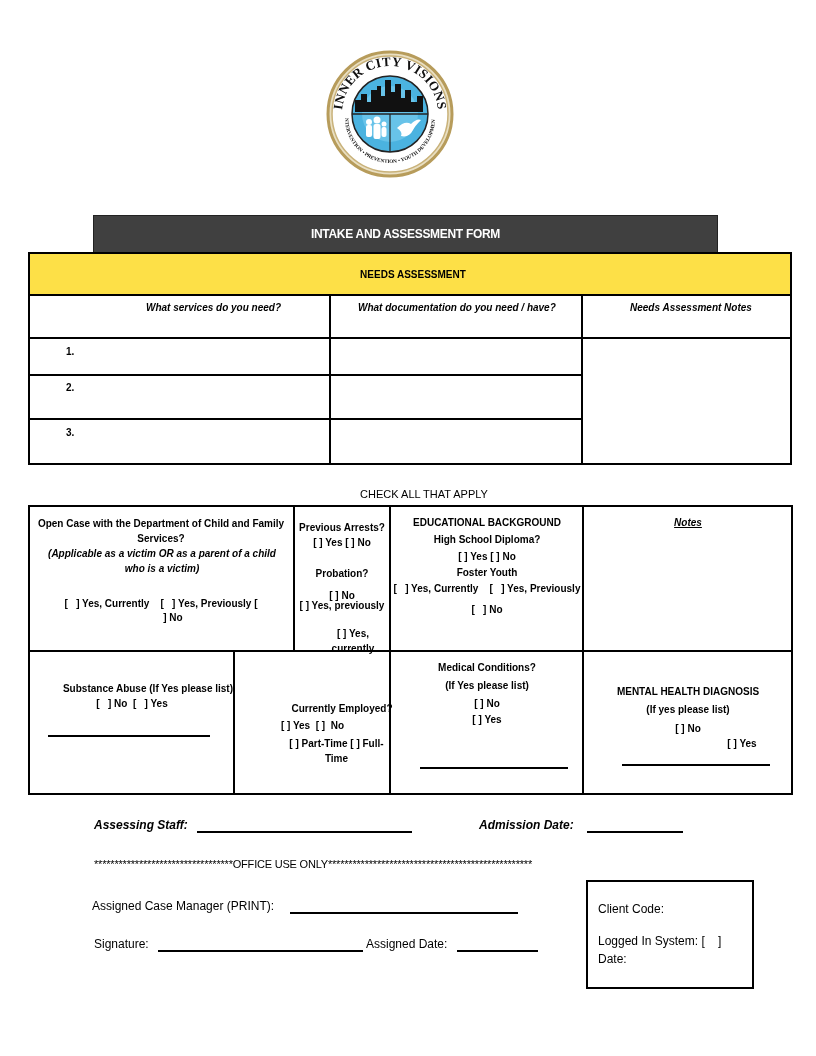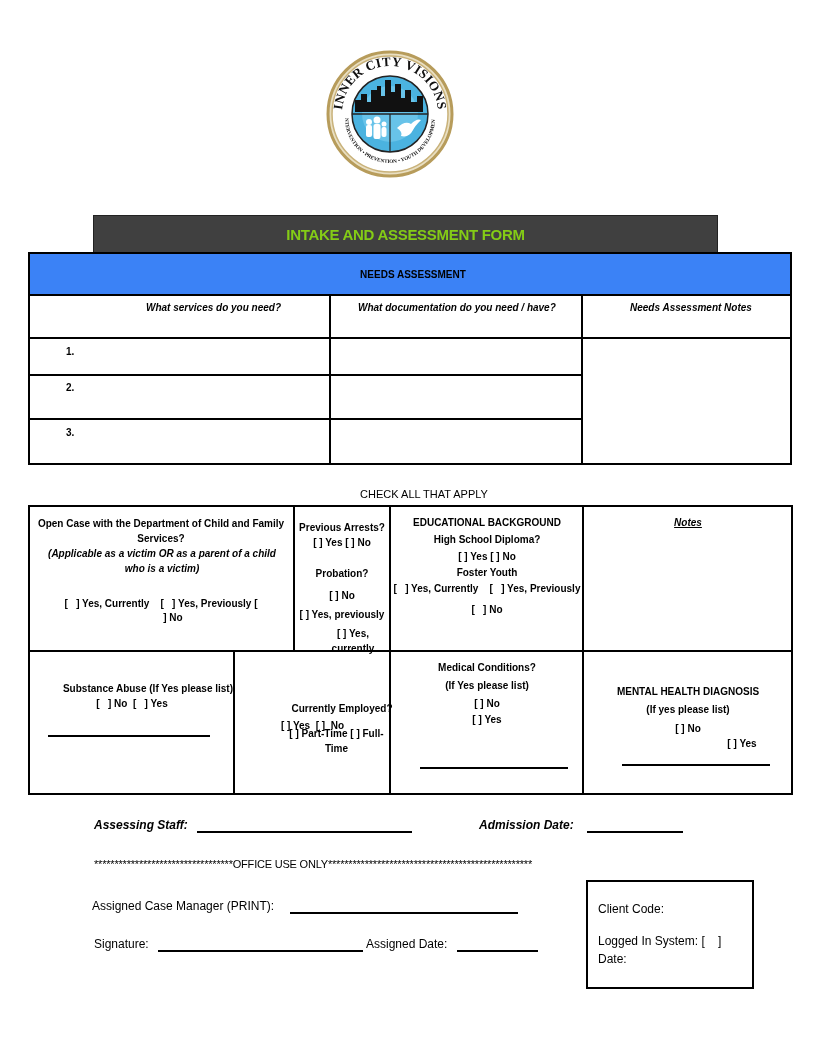--- a/index.html
+++ b/index.html
@@ -4,24 +4,24 @@
 <style>
   * { box-sizing: border-box; margin: 0; padding: 0; }
   html, body { width: 816px; height: 1056px; background: #ffffff; }
   body { position: relative; font-family: "Liberation Sans", sans-serif; color: #000; overflow: hidden; }
   .abs { position: absolute; }
 
   
   .logo { left: 325px; top: 50px; width: 130px; height: 128px; }
 
   
-  .title-bar { left: 93px; top: 215px; width: 625px; height: 38px; background: #404040; border: 1px solid #222; color: #84cc16; font-weight: bold; font-size: 15px; display: flex; align-items: center; justify-content: center; letter-spacing: -0.3px; }
+  .title-bar { left: 93px; top: 215px; width: 625px; height: 38px; background: #404040; border: 1px solid #222; color: #ffffff; font-weight: bold; font-size: 12px; display: flex; align-items: center; justify-content: center; letter-spacing: -0.3px; }
 
   
-  .needs-band { left: 28px; top: 252px; width: 764px; height: 43px; background: #3b82f6; border: 2px solid #000; border-bottom: none; font-size: 10px; font-weight: bold; display: flex; align-items: center; justify-content: center; padding-left: 6px; }
+  .needs-band { left: 28px; top: 252px; width: 764px; height: 43px; background: #fde047; border: 2px solid #000; border-bottom: none; font-size: 10px; font-weight: bold; display: flex; align-items: center; justify-content: center; padding-left: 6px; }
   .needs-grid { left: 28px; top: 294px; width: 764px; height: 171px; border: 2px solid #000; }
   .vline { position: absolute; background: #000; width: 2px; }
   .hline { position: absolute; background: #000; height: 2px; }
   .hdr { position: absolute; font-size: 10px; font-weight: bold; font-style: italic; }
   .num { position: absolute; font-size: 10px; font-weight: bold; }
 
   .check-title { left: 0; width: 848px; top: 488px; font-size: 11px; text-align: center; }
 
   
   .check-grid { left: 28px; top: 505px; width: 765px; height: 290px; border: 2px solid #000; }
@@ -111,40 +111,40 @@
 
   <div class="cell-text" style="left:2px; top:10px; width:258px;">Open Case with the Department of Child and Family Services?</div>
   <div class="cell-text" style="left:16px; top:40px; width:232px; font-style:italic;">(Applicable as a victim OR as a parent of a child who is a victim)</div>
   <div class="cell-text" style="left:2px; top:90px; width:258px; white-space:pre;">[   ] Yes, Currently    [   ] Yes, Previously [</div>
   <div class="cell-text" style="left:2px; top:104px; width:282px;">] No</div>
 
   <div class="cell-text" style="left:266px; top:14px; width:92px;">Previous Arrests?</div>
   <div class="cell-text" style="left:266px; top:29px; width:92px;">[ ] Yes  [ ] No</div>
   <div class="cell-text" style="left:266px; top:60px; width:92px;">Probation?</div>
   <div class="cell-text" style="left:266px; top:82px; width:92px;">[ ] No</div>
-  <div class="cell-text" style="left:264px; top:101px; width:96px;">[ ] Yes, previously</div>
+  <div class="cell-text" style="left:264px; top:92px; width:96px;">[ ] Yes, previously</div>
   <div class="cell-text" style="left:264px; top:120px; width:96px;padding-left:22px;">[ ] Yes, currently</div>
 
   <div class="cell-text" style="left:362px; top:9px; width:190px;">EDUCATIONAL BACKGROUND</div>
   <div class="cell-text" style="left:362px; top:26px; width:190px;">High School Diploma?</div>
   <div class="cell-text" style="left:362px; top:43px; width:190px;">[ ] Yes  [ ] No</div>
   <div class="cell-text" style="left:362px; top:59px; width:190px;">Foster Youth</div>
   <div class="cell-text" style="left:360px; top:75px; width:194px; white-space:pre;">[   ] Yes, Currently    [   ] Yes, Previously</div>
   <div class="cell-text" style="left:362px; top:96px; width:190px; white-space:pre;">[   ] No</div>
 
   <div class="cell-text underline" style="left:555px; top:9px; width:206px; font-style:italic;">Notes</div>
   <div style="position:absolute; left:556px; top:28px; width:202px; height:112px;"></div>
 
   <div class="cell-text" style="left:18px; top:175px; width:200px;">Substance Abuse (If Yes please list)</div>
   <div class="cell-text" style="left:2px; top:190px; width:200px; white-space:pre;">[   ] No  [   ] Yes</div>
   <div class="sig-line" style="left:18px; top:228px; width:162px;"></div>
 
   <div class="cell-text" style="left:206px; top:195px; width:164px;margin-left:24px;">Currently Employed?</div>
   <div class="cell-text" style="left:206px; top:212px; width:153px; white-space:pre;">[ ] Yes  [ ]  No</div>
-  <div class="cell-text" style="left:206px; top:220px; width:153px;padding-left:48px;">[ ] Part-Time  [ ] Full-Time</div>
+  <div class="cell-text" style="left:206px; top:230px; width:153px;padding-left:48px;">[ ] Part-Time  [ ] Full-Time</div>
 
   <div class="cell-text" style="left:362px; top:154px; width:190px;">Medical Conditions?</div>
   <div class="cell-text" style="left:362px; top:172px; width:190px;">(If Yes please list)</div>
   <div class="cell-text" style="left:362px; top:190px; width:190px;">[ ] No</div>
   <div class="cell-text" style="left:362px; top:206px; width:190px;">[ ] Yes</div>
   <div class="sig-line" style="left:390px; top:260px; width:148px;"></div>
 
   <div class="cell-text" style="left:555px; top:178px; width:206px;">MENTAL HEALTH DIAGNOSIS</div>
   <div class="cell-text" style="left:555px; top:196px; width:206px;">(If yes please list)</div>
   <div class="cell-text" style="left:555px; top:215px; width:206px;">[ ] No</div>

